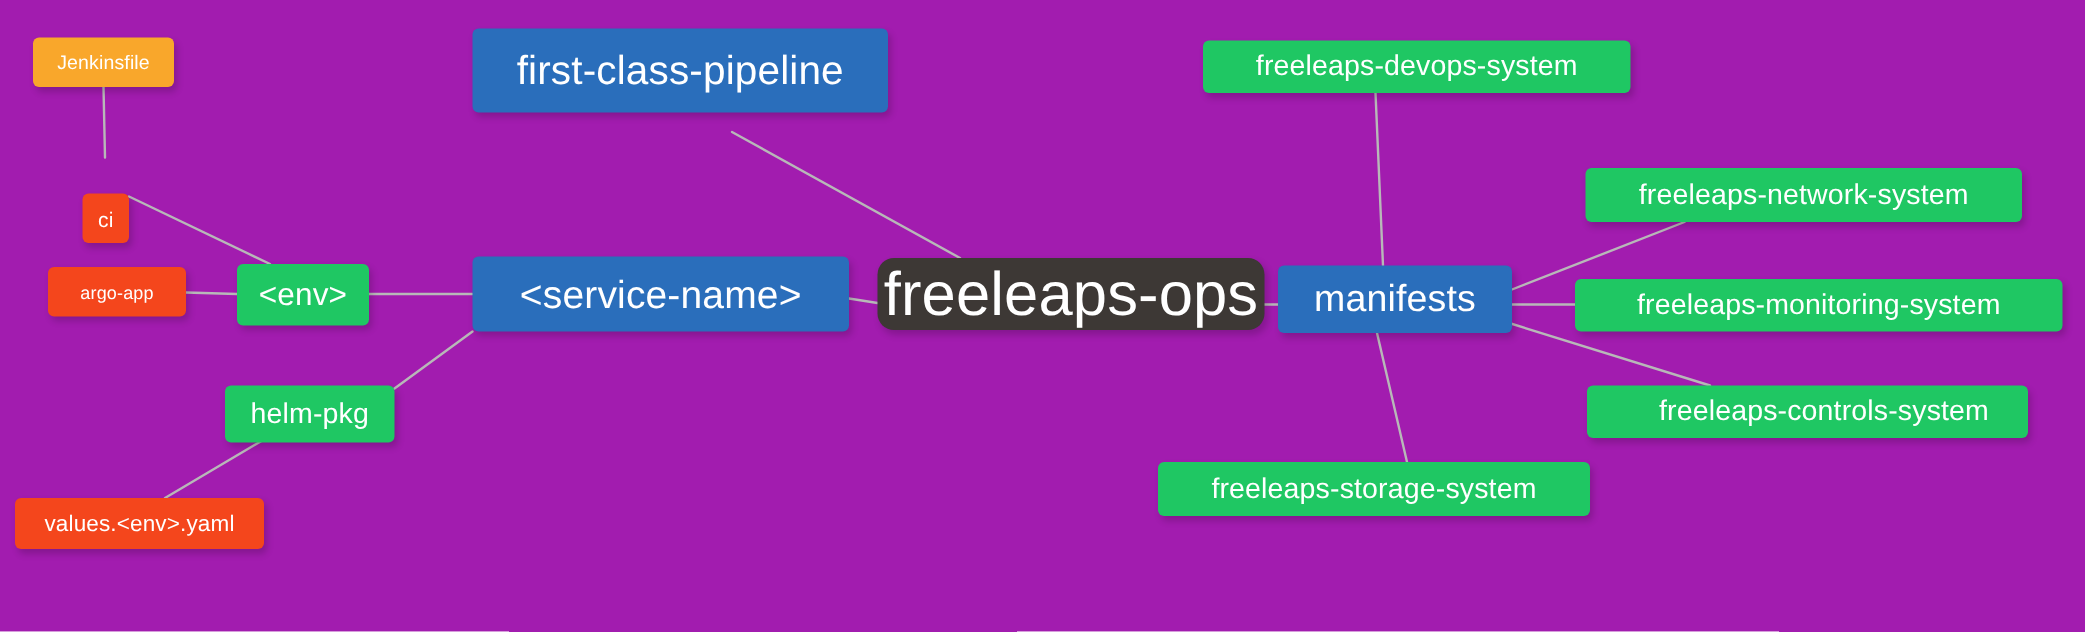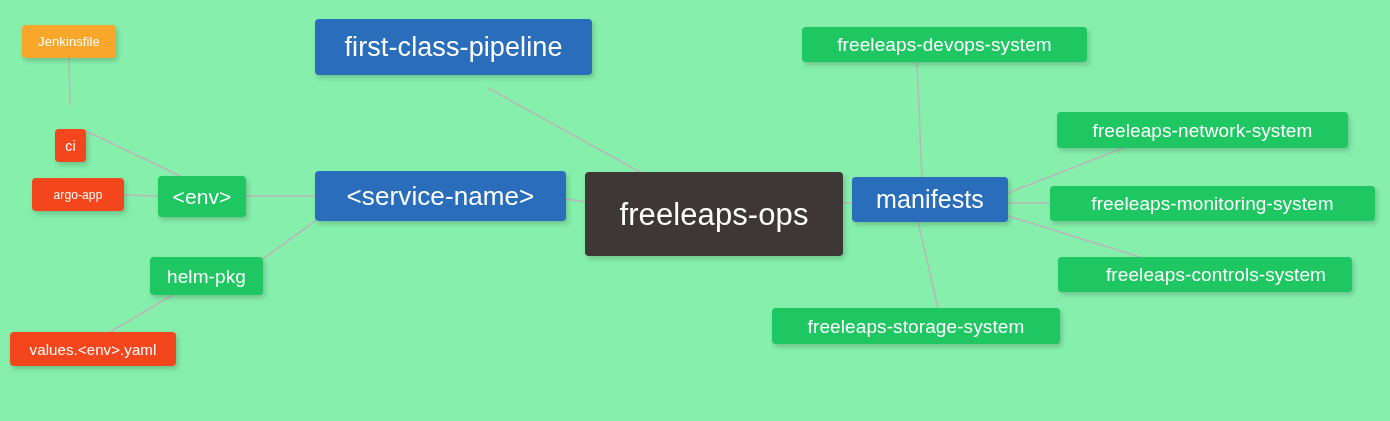--- a/index.html
+++ b/index.html
@@ -8,21 +8,21 @@
     background: #ffffff;
   }
   body {
     font-family: "Liberation Sans", sans-serif;
     -webkit-font-smoothing: antialiased;
   }
   #mindmap-canvas {
     position: relative;
     width: 1390px;
     height: 421px;
-    background: #86efac;
+    background: #a21caf;
     overflow: hidden;
   }
   #edge-layer {
     position: absolute;
     left: 0;
     top: 0;
     width: 1390px;
     height: 421px;
     pointer-events: none;
   }
@@ -85,21 +85,21 @@
       </div>
       <div class="node" style="left: 10px; top: 332px; width: 166px; height: 34px; background: rgb(244, 70, 28); font-size: 15px;">
         <span class="node-label">values.&lt;env&gt;.yaml</span>
       </div>
       <div class="node" style="left: 315px; top: 19px; width: 277px; height: 56px; background: rgb(42, 110, 187); font-size: 27px;">
         <span class="node-label">first-class-pipeline</span>
       </div>
       <div class="node" style="left: 315px; top: 171px; width: 251px; height: 50px; background: rgb(42, 110, 187); font-size: 26px;">
         <span class="node-label">&lt;service-name&gt;</span>
       </div>
-      <div class="node" style="left: 585px; top: 172px; width: 258px; height: 84px; background: rgb(61, 56, 53); font-size: 31px;">
+      <div class="node" style="left: 585px; top: 172px; width: 258px; height: 48px; background: rgb(61, 56, 53); font-size: 41px; border-radius: 11px;">
         <span class="node-label">freeleaps-ops</span>
       </div>
       <div class="node" style="left: 852px; top: 177px; width: 156px; height: 45px; background: rgb(42, 110, 187); font-size: 25px;">
         <span class="node-label">manifests</span>
       </div>
       <div class="node" style="left: 802px; top: 27px; width: 285px; height: 35px; background: rgb(31, 199, 99); font-size: 19px;">
         <span class="node-label">freeleaps-devops-system</span>
       </div>
       <div class="node" style="left: 1057px; top: 112px; width: 291px; height: 36px; background: rgb(31, 199, 99); font-size: 19px;">
         <span class="node-label">freeleaps-network-system</span>

